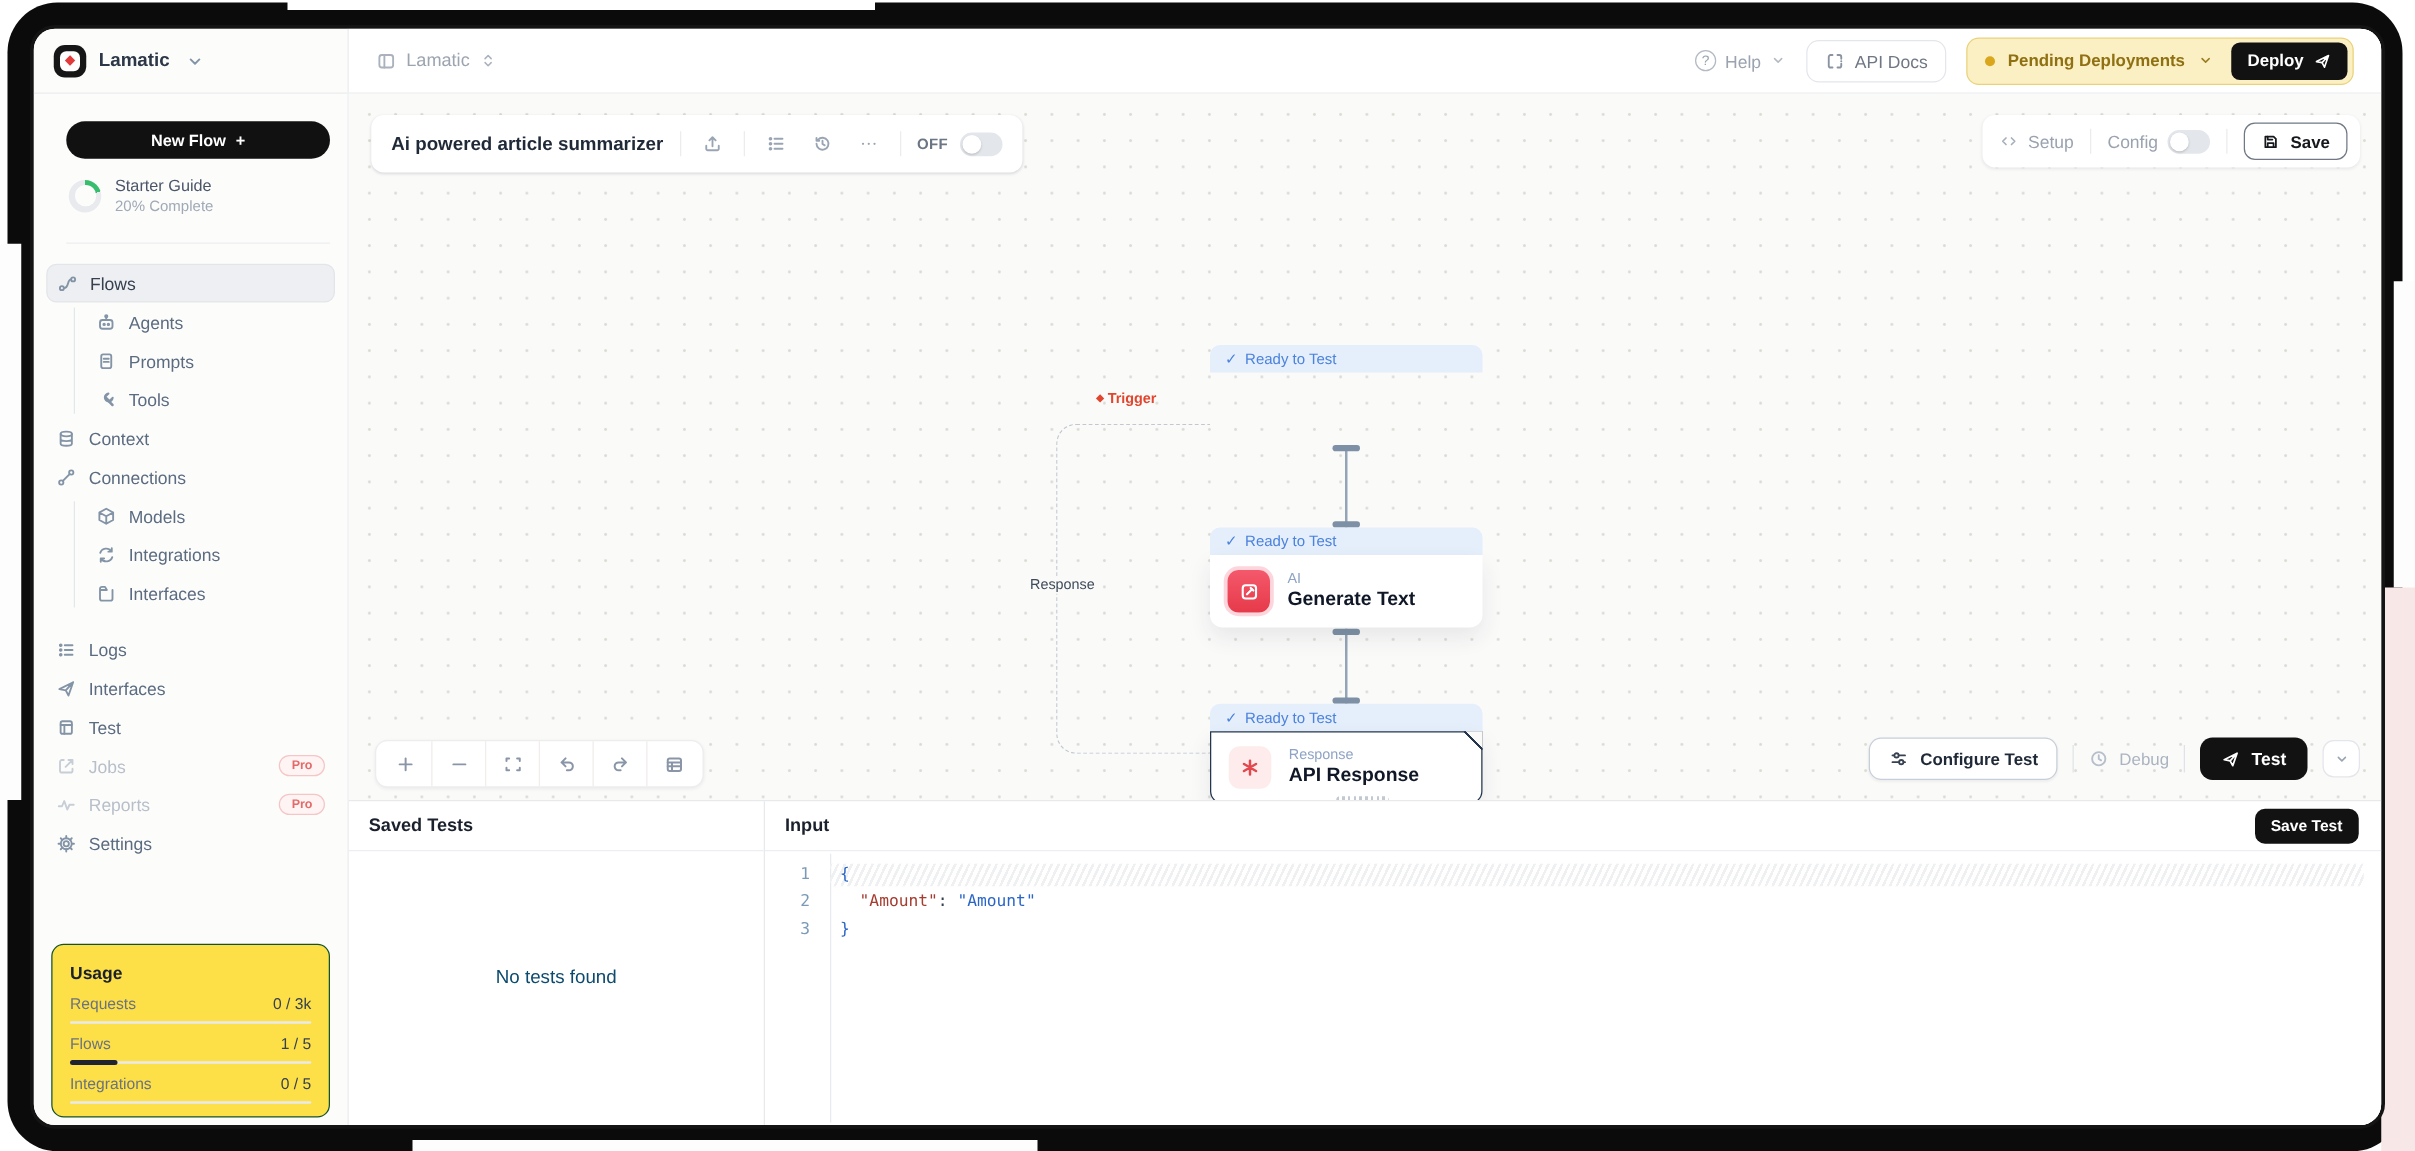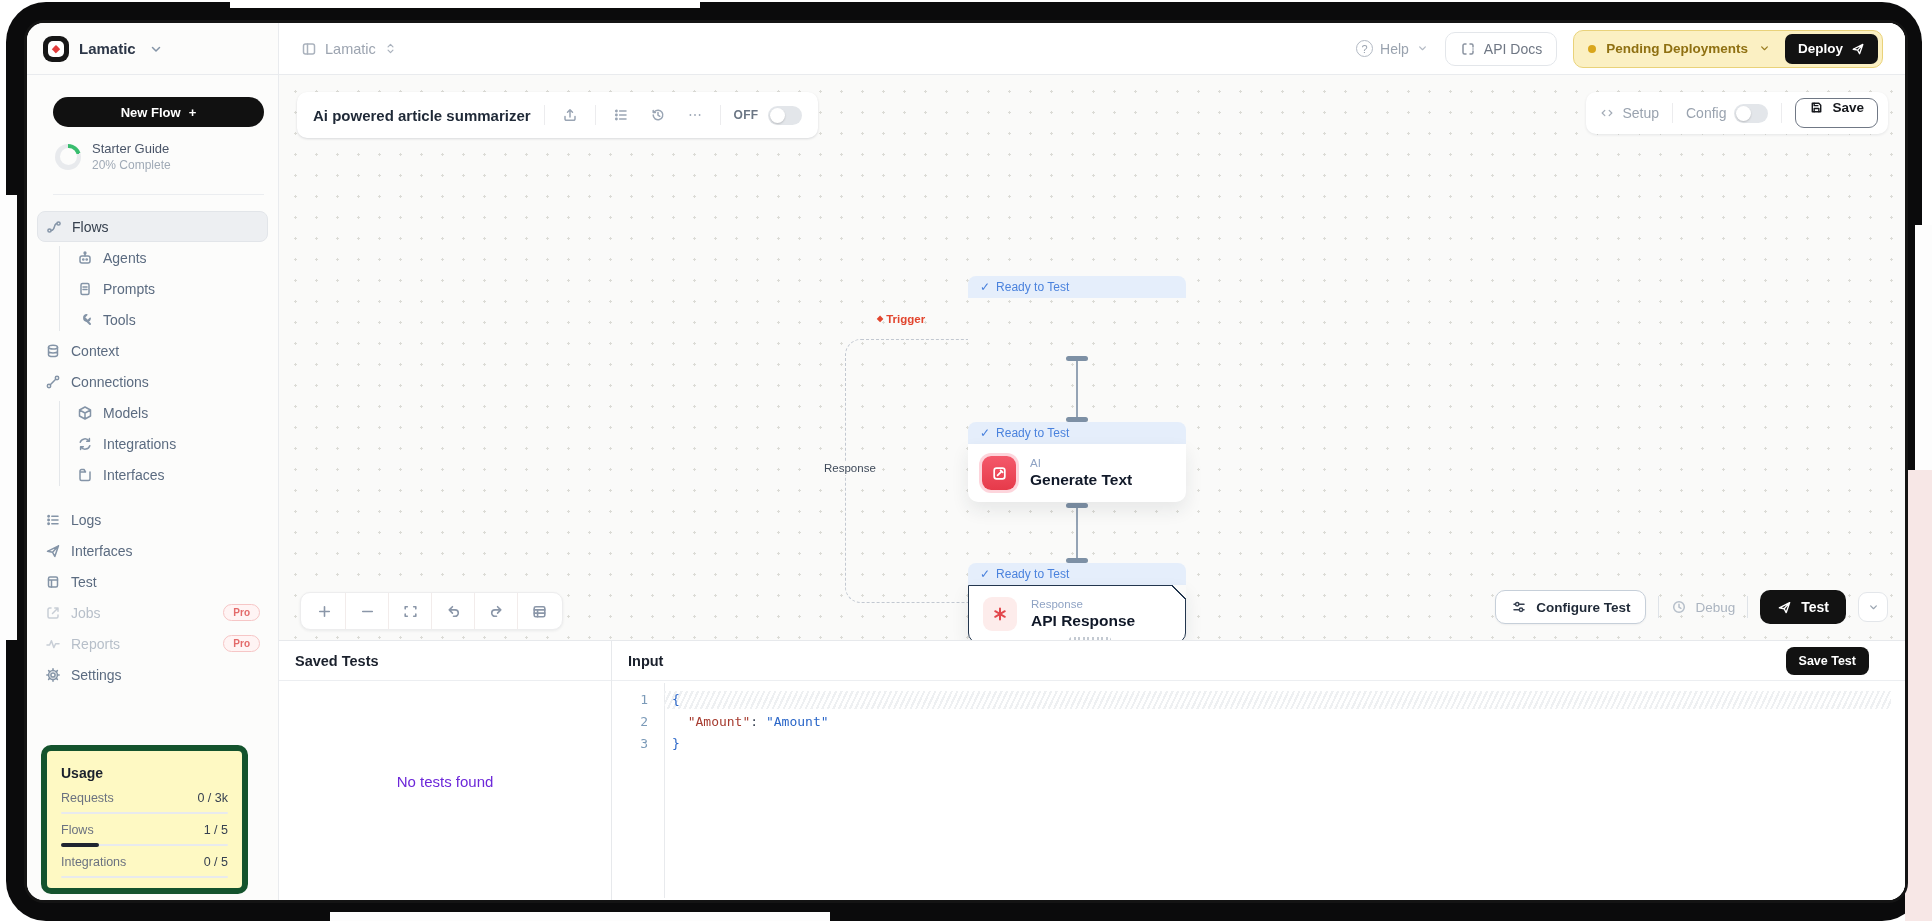--- a/index.html
+++ b/index.html
@@ -40,21 +40,21 @@
   .nav-item { display:flex; align-items:center; gap:10px; height:31px; padding:0 8px; border-radius:8px;
               font-size:14px; color:#5b6b80; cursor:pointer; }
   .nav-item.active { background:#edeff2; border:1px solid #e2e5e9; color:#36404e; font-weight:500; }
   .nav-item.muted { color:#b7bfc9; }
   .nav-item.muted .icn { stroke:#c8ced6; }
   .nav-group { position:relative; margin-left:22px; padding-left:10px; }
   .nav-group::before { content:""; position:absolute; left:0; top:4px; bottom:4px; width:1px; background:#e4e7ea; }
   .nav-gap { height:14px; }
   .icn { width:16px; height:16px; stroke:#8494a7; fill:none; stroke-width:1.5; stroke-linecap:round; stroke-linejoin:round; flex:none; }
   .pro { margin-left:auto; font-size:10px; font-weight:600; color:#e36a6a; background:#fff4f4; border:1px solid #f6c6c6; border-radius:999px; padding:2px 9px; }
-  .usage { position:absolute; left:14px; right:30px; bottom:6px; background:#fef9c3; border:6px solid #14532d; border-radius:10px; padding:14px 14px 10px; }
+  .usage { position:absolute; left:14px; right:14px; bottom:6px; background:#fde047; border:1px solid #14532d; border-radius:10px; padding:14px 14px 10px; }
   .usage-title { font-size:14px; font-weight:700; color:#1a202c; margin-bottom:10px; }
   .usage-row { margin-top:9px; }
   .usage-line1 { display:flex; justify-content:space-between; font-size:12.5px; }
   .usage-label { color:#6b7280; }
   .usage-value { color:#374151; }
   .usage-bar { margin-top:7px; height:2px; background:#e8eaed; border-radius:2px; position:relative; }
   .usage-fill { position:absolute; left:0; top:-1px; height:4px; background:#1f2430; border-radius:2px; }
 
   
   .main { flex:1; display:flex; flex-direction:column; background:#ffffff; min-width:0; }
@@ -82,21 +82,21 @@
   .tool-ic .icn { stroke:#9aa5b4; }
   .off-group { display:flex; align-items:center; gap:9px; }
   .off-label { font-size:12px; font-weight:700; color:#6b7684; letter-spacing:.3px; }
   .toggle { width:34px; height:19px; background:#e3e6ea; border-radius:999px; position:relative; cursor:pointer; }
   .toggle::after { content:""; position:absolute; left:2px; top:2px; width:15px; height:15px; background:#ffffff; border-radius:50%; box-shadow:0 1px 2px rgba(0,0,0,.18); }
 
   .setup-card { position:absolute; right:17px; top:17px; height:42px; background:#ffffff; border-radius:10px;
                 box-shadow:0 1px 3px rgba(16,24,40,.09); display:flex; align-items:center; padding:0 10px 0 14px; gap:13px; }
   .setup-item { display:flex; align-items:center; gap:8px; color:#9aa3af; font-size:14px; font-weight:500; cursor:pointer; }
   .setup-item .icn { stroke:#a6aeb9; }
-  .save-btn { display:flex; align-items:flex-end; gap:8px; height:30px; padding:12px 13px; background:#ffffff; border:1.5px solid #707885; border-radius:9px;
+  .save-btn { display:flex; align-items:center; gap:8px; height:30px; padding:12px 13px; background:#ffffff; border:1.5px solid #707885; border-radius:9px;
               font-size:13.5px; font-weight:700; color:#16181d; cursor:pointer; font-family:inherit; }
   .save-btn .icn { stroke:#16181d; }
 
   
   .loop { position:absolute; left:566px; top:264px; width:123px; height:264px;
           border-left:1.6px dashed #c2c8d1; border-top:1.6px dashed #c2c8d1; border-bottom:1.6px dashed #c2c8d1;
           border-radius:16px 0 0 16px; }
   .trigger-label { position:absolute; left:598px; top:238px; display:flex; align-items:center; gap:3px; font-size:11.5px; font-weight:600; color:#e2452e; }
   .trigger-diamond { font-size:8px; line-height:1; }
   .response-label { position:absolute; left:540px; top:386px; background:#fafaf9; padding:1px 5px; font-size:11.5px; color:#3f4a5a; }
@@ -139,22 +139,22 @@
 
   .resize-handle { position:absolute; left:790px; top:562px; width:42px; height:6px; z-index:4; border-radius:3px;
                    background:repeating-linear-gradient(90deg,#c3c9d1 0 2px, transparent 2px 4.6px); }
 
   
   .panel { height:260px; background:#ffffff; border-top:1px solid #e7e9ec; display:flex; }
   .panel-left { width:333px; min-width:333px; border-right:1px solid #e7e9ec; display:flex; flex-direction:column; }
   .panel-right { flex:1; display:flex; flex-direction:column; min-width:0; }
   .panel-header { height:40px; border-bottom:1px solid #eceef1; display:flex; align-items:center; justify-content:space-between; padding:0 16px; }
   .panel-title { font-size:14.5px; font-weight:700; color:#1a202c; }
-  .savetest { height:28px; padding:0 13px; background:#121212; color:#ffffff; border:none; border-radius:8px; font-size:12.5px; font-weight:600; cursor:pointer; font-family:inherit; margin-right:20px;text-align:right; }
-  .empty { flex:1; display:flex; align-items:center; justify-content:center; font-size:15px; color:#6d28d9; padding-bottom:19px; }
+  .savetest { height:28px; padding:0 13px; background:#121212; color:#ffffff; border:none; border-radius:8px; font-size:12.5px; font-weight:600; cursor:pointer; font-family:inherit; margin-right:2px;text-align:right; }
+  .empty { flex:1; display:flex; align-items:center; justify-content:center; font-size:15px; color:#0c4a6e; padding-bottom:19px; }
   .code { flex:1; padding-top:10px; font-family:"DejaVu Sans Mono", monospace; font-size:13px; line-height:18px; position:relative; }
   .code-line { display:flex; align-items:stretch; height:18px; margin-bottom:4px; position:relative; }
   .gutter { width:52px; min-width:52px; text-align:right; padding-right:16px; color:#7b9ab8; }
   .gutter-sep { position:absolute; left:52px; top:2px; bottom:2px; width:1px; background:#e8eaed; }
   .code-text { padding-left:8px; white-space:pre; }
   .code-line.hl .code-text { flex:1; background:repeating-linear-gradient(115deg,#eef0f2 0 2px, transparent 2px 5px); margin-right:14px; }
   .tok-brace { color:#2a66c8; }
   .tok-key { color:#a63b2f; }
   .tok-colon { color:#374151; }
   .tok-str { color:#2a66c8; }

